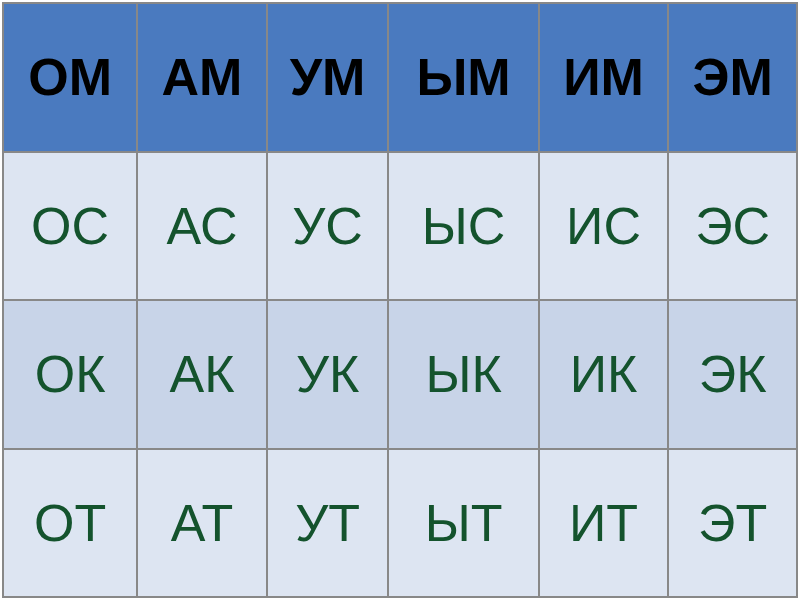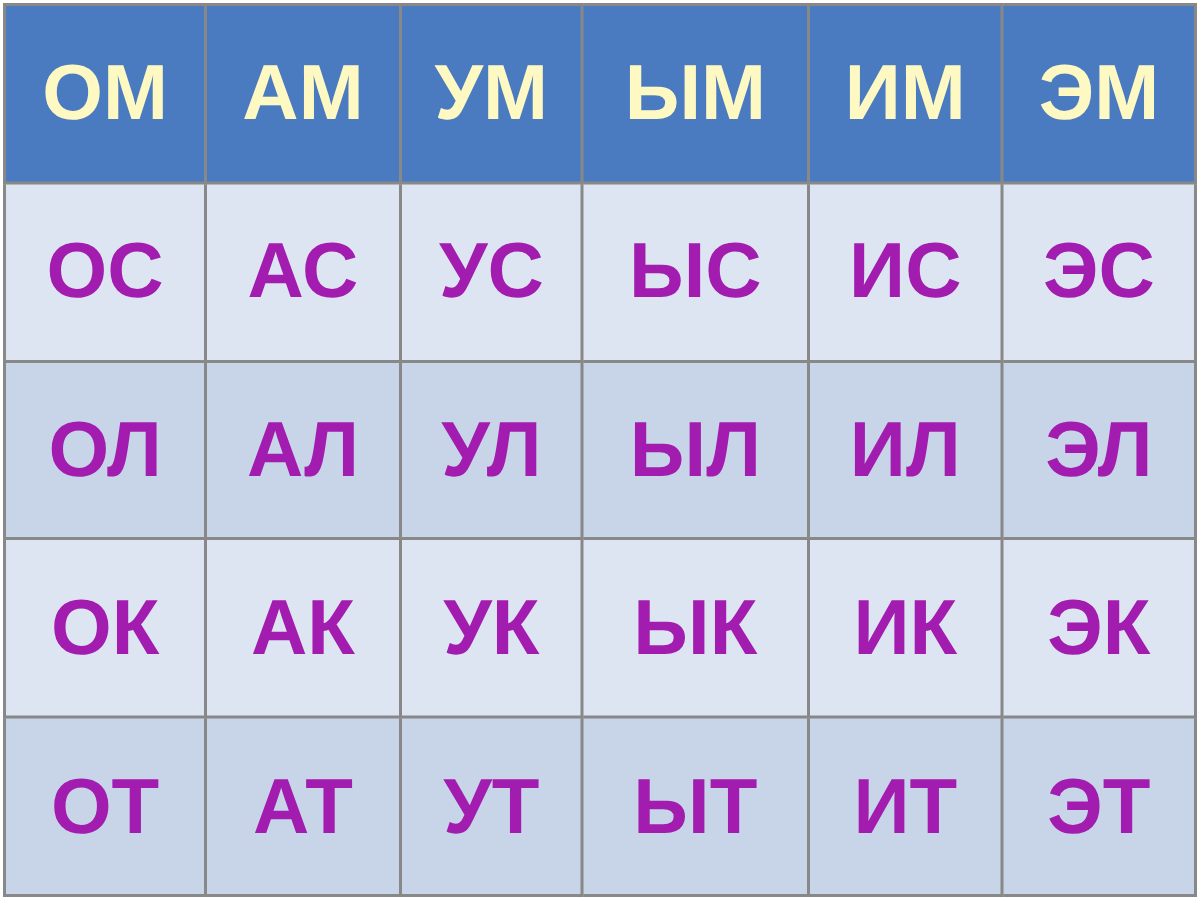--- a/index.html
+++ b/index.html
@@ -23,27 +23,27 @@
       height: 596px;
       border-collapse: collapse;
       border: 2px solid #888;
     }
 
     .grid-table td {
       border: 2px solid #888;
       text-align: center;
       vertical-align: middle;
       font-size: 52px;
-      font-weight: 700;
-      color: #a21caf;
+      font-weight: 400;
+      color: #14532d;
     }
 
     .grid-table tr:first-child td {
       background-color: #4a7abf;
-      color: #fef9c3;
+      color: #000000;
       font-size: 52px;
       font-weight: 900;
     }
 
     .grid-table tr:nth-child(odd) td {
       background-color: #c8d4e8;
     }
 
     .grid-table tr:nth-child(even) td {
       background-color: #dde5f2;
@@ -68,28 +68,20 @@
       </tr>
       <tr>
         <td>ОС</td>
         <td>АС</td>
         <td>УС</td>
         <td>ЫС</td>
         <td>ИС</td>
         <td>ЭС</td>
       </tr>
       <tr>
-        <td>ОЛ</td>
-        <td>АЛ</td>
-        <td>УЛ</td>
-        <td>ЫЛ</td>
-        <td>ИЛ</td>
-        <td>ЭЛ</td>
-      </tr>
-      <tr>
         <td>ОК</td>
         <td>АК</td>
         <td>УК</td>
         <td>ЫК</td>
         <td>ИК</td>
         <td>ЭК</td>
       </tr>
       <tr>
         <td>ОТ</td>
         <td>АТ</td>

